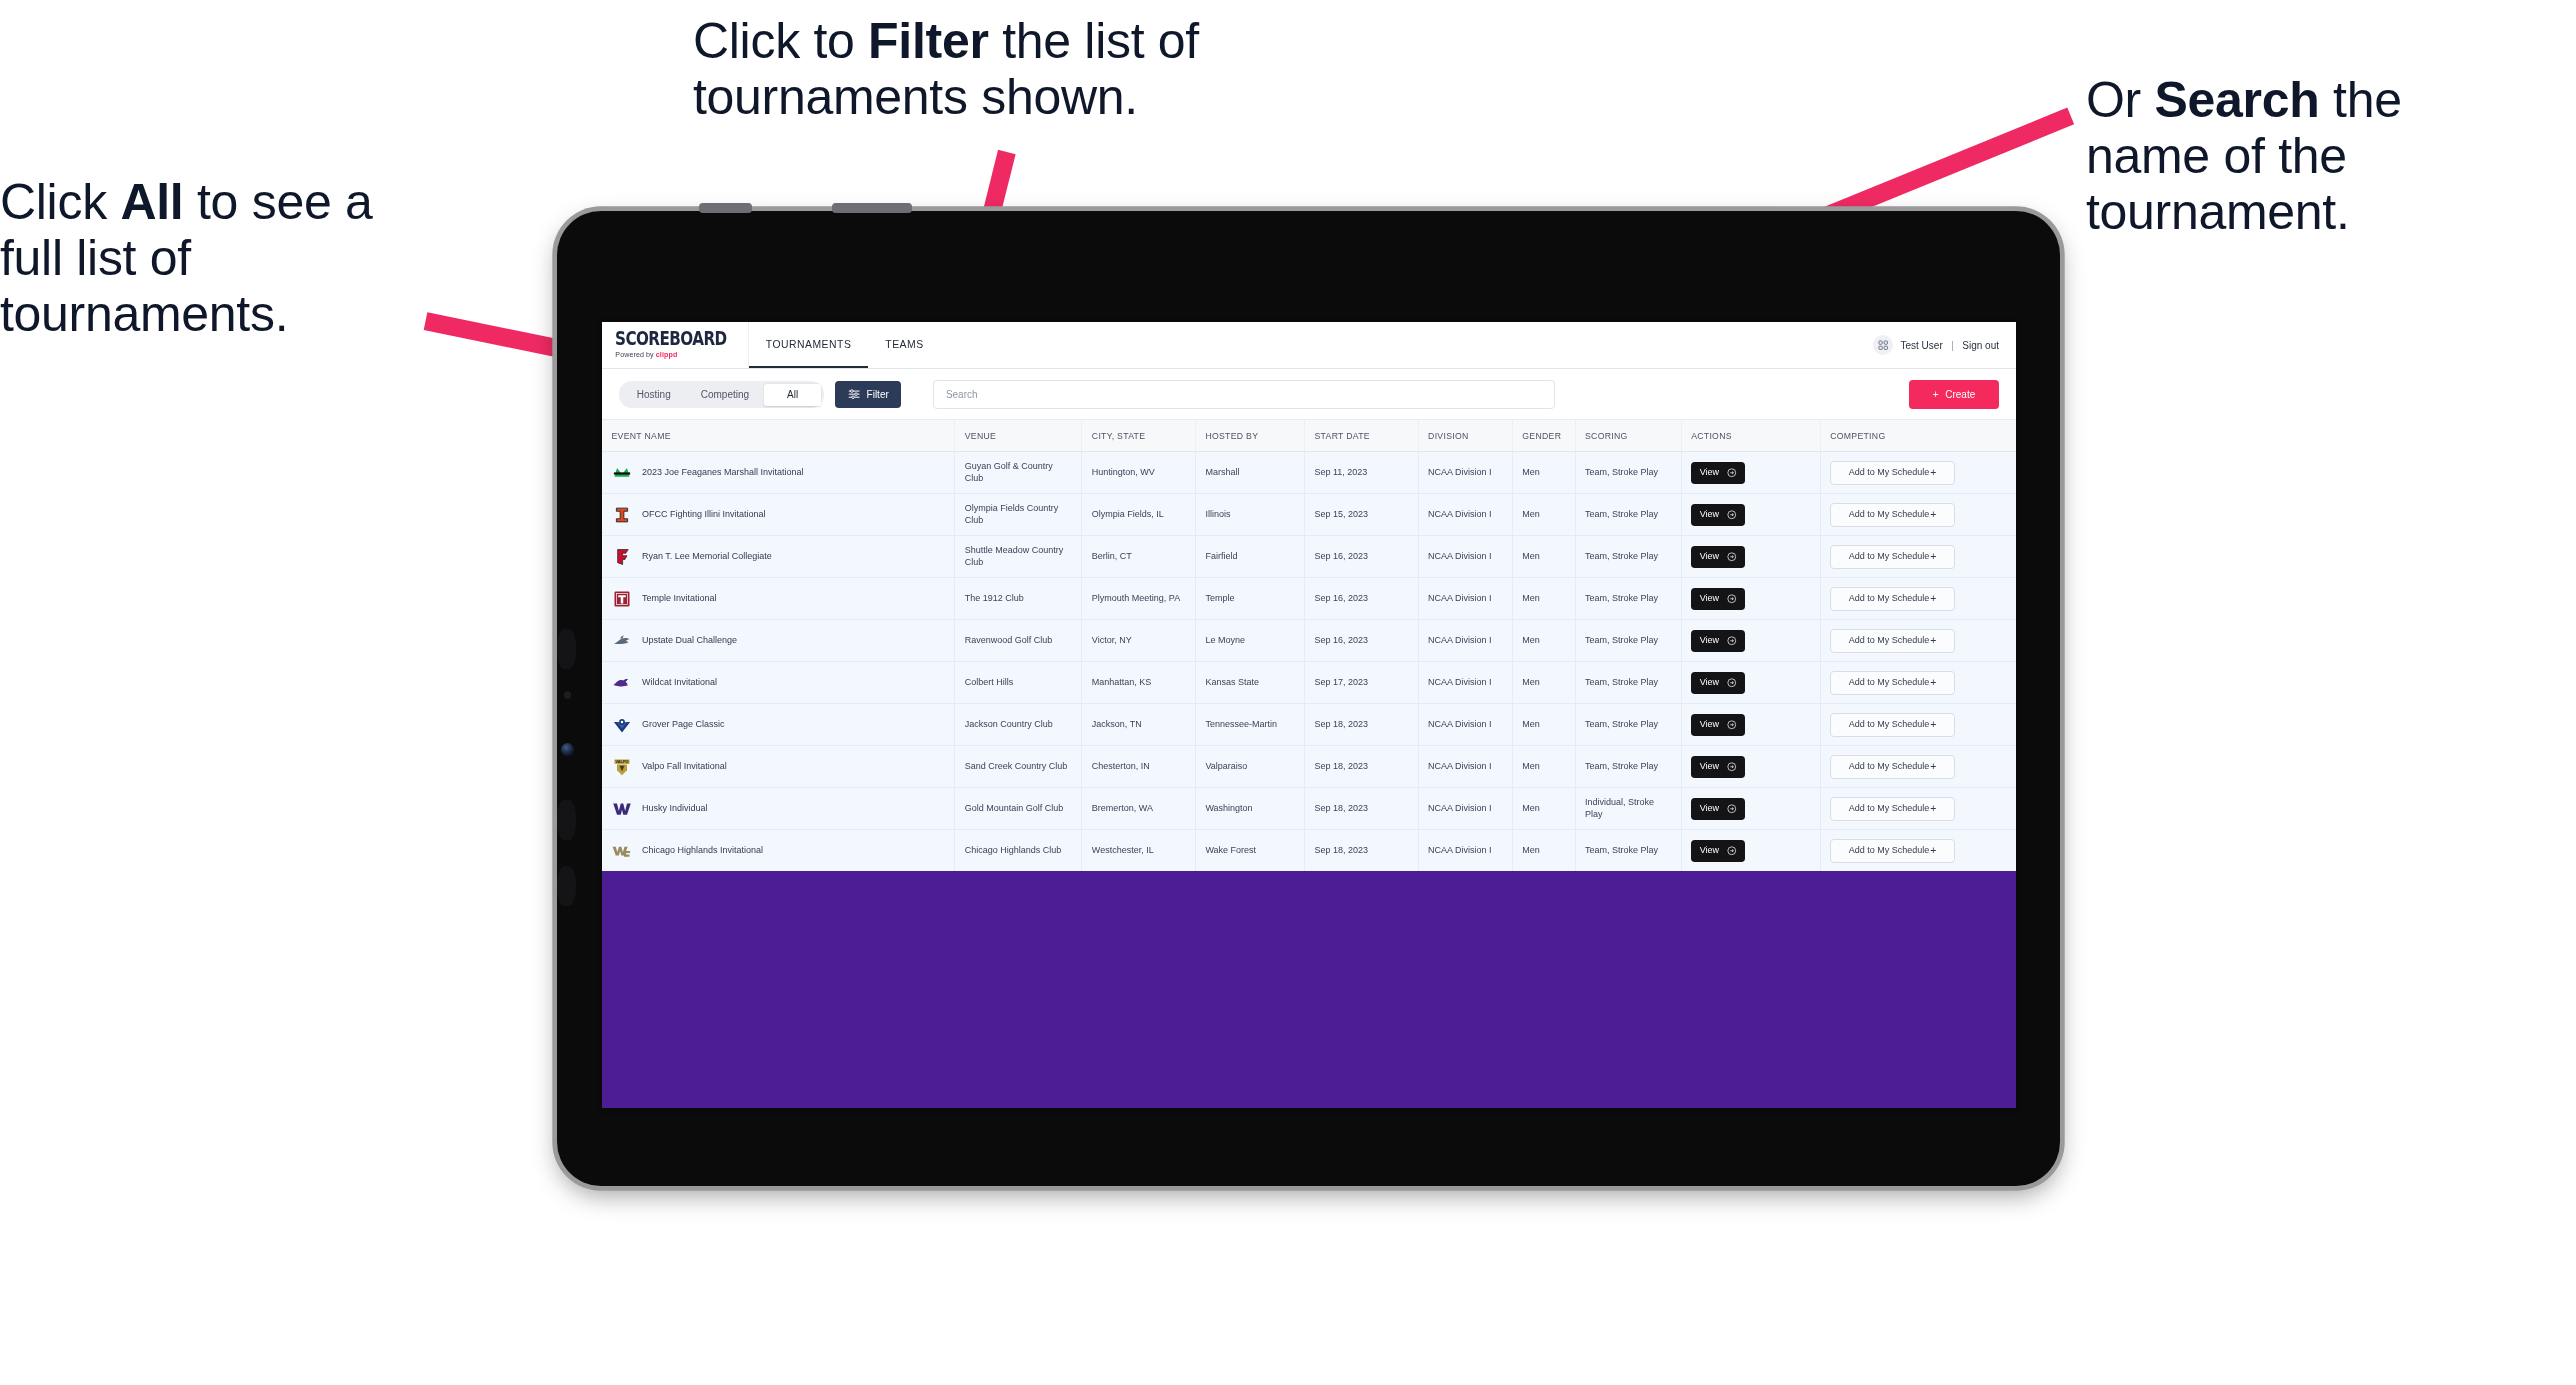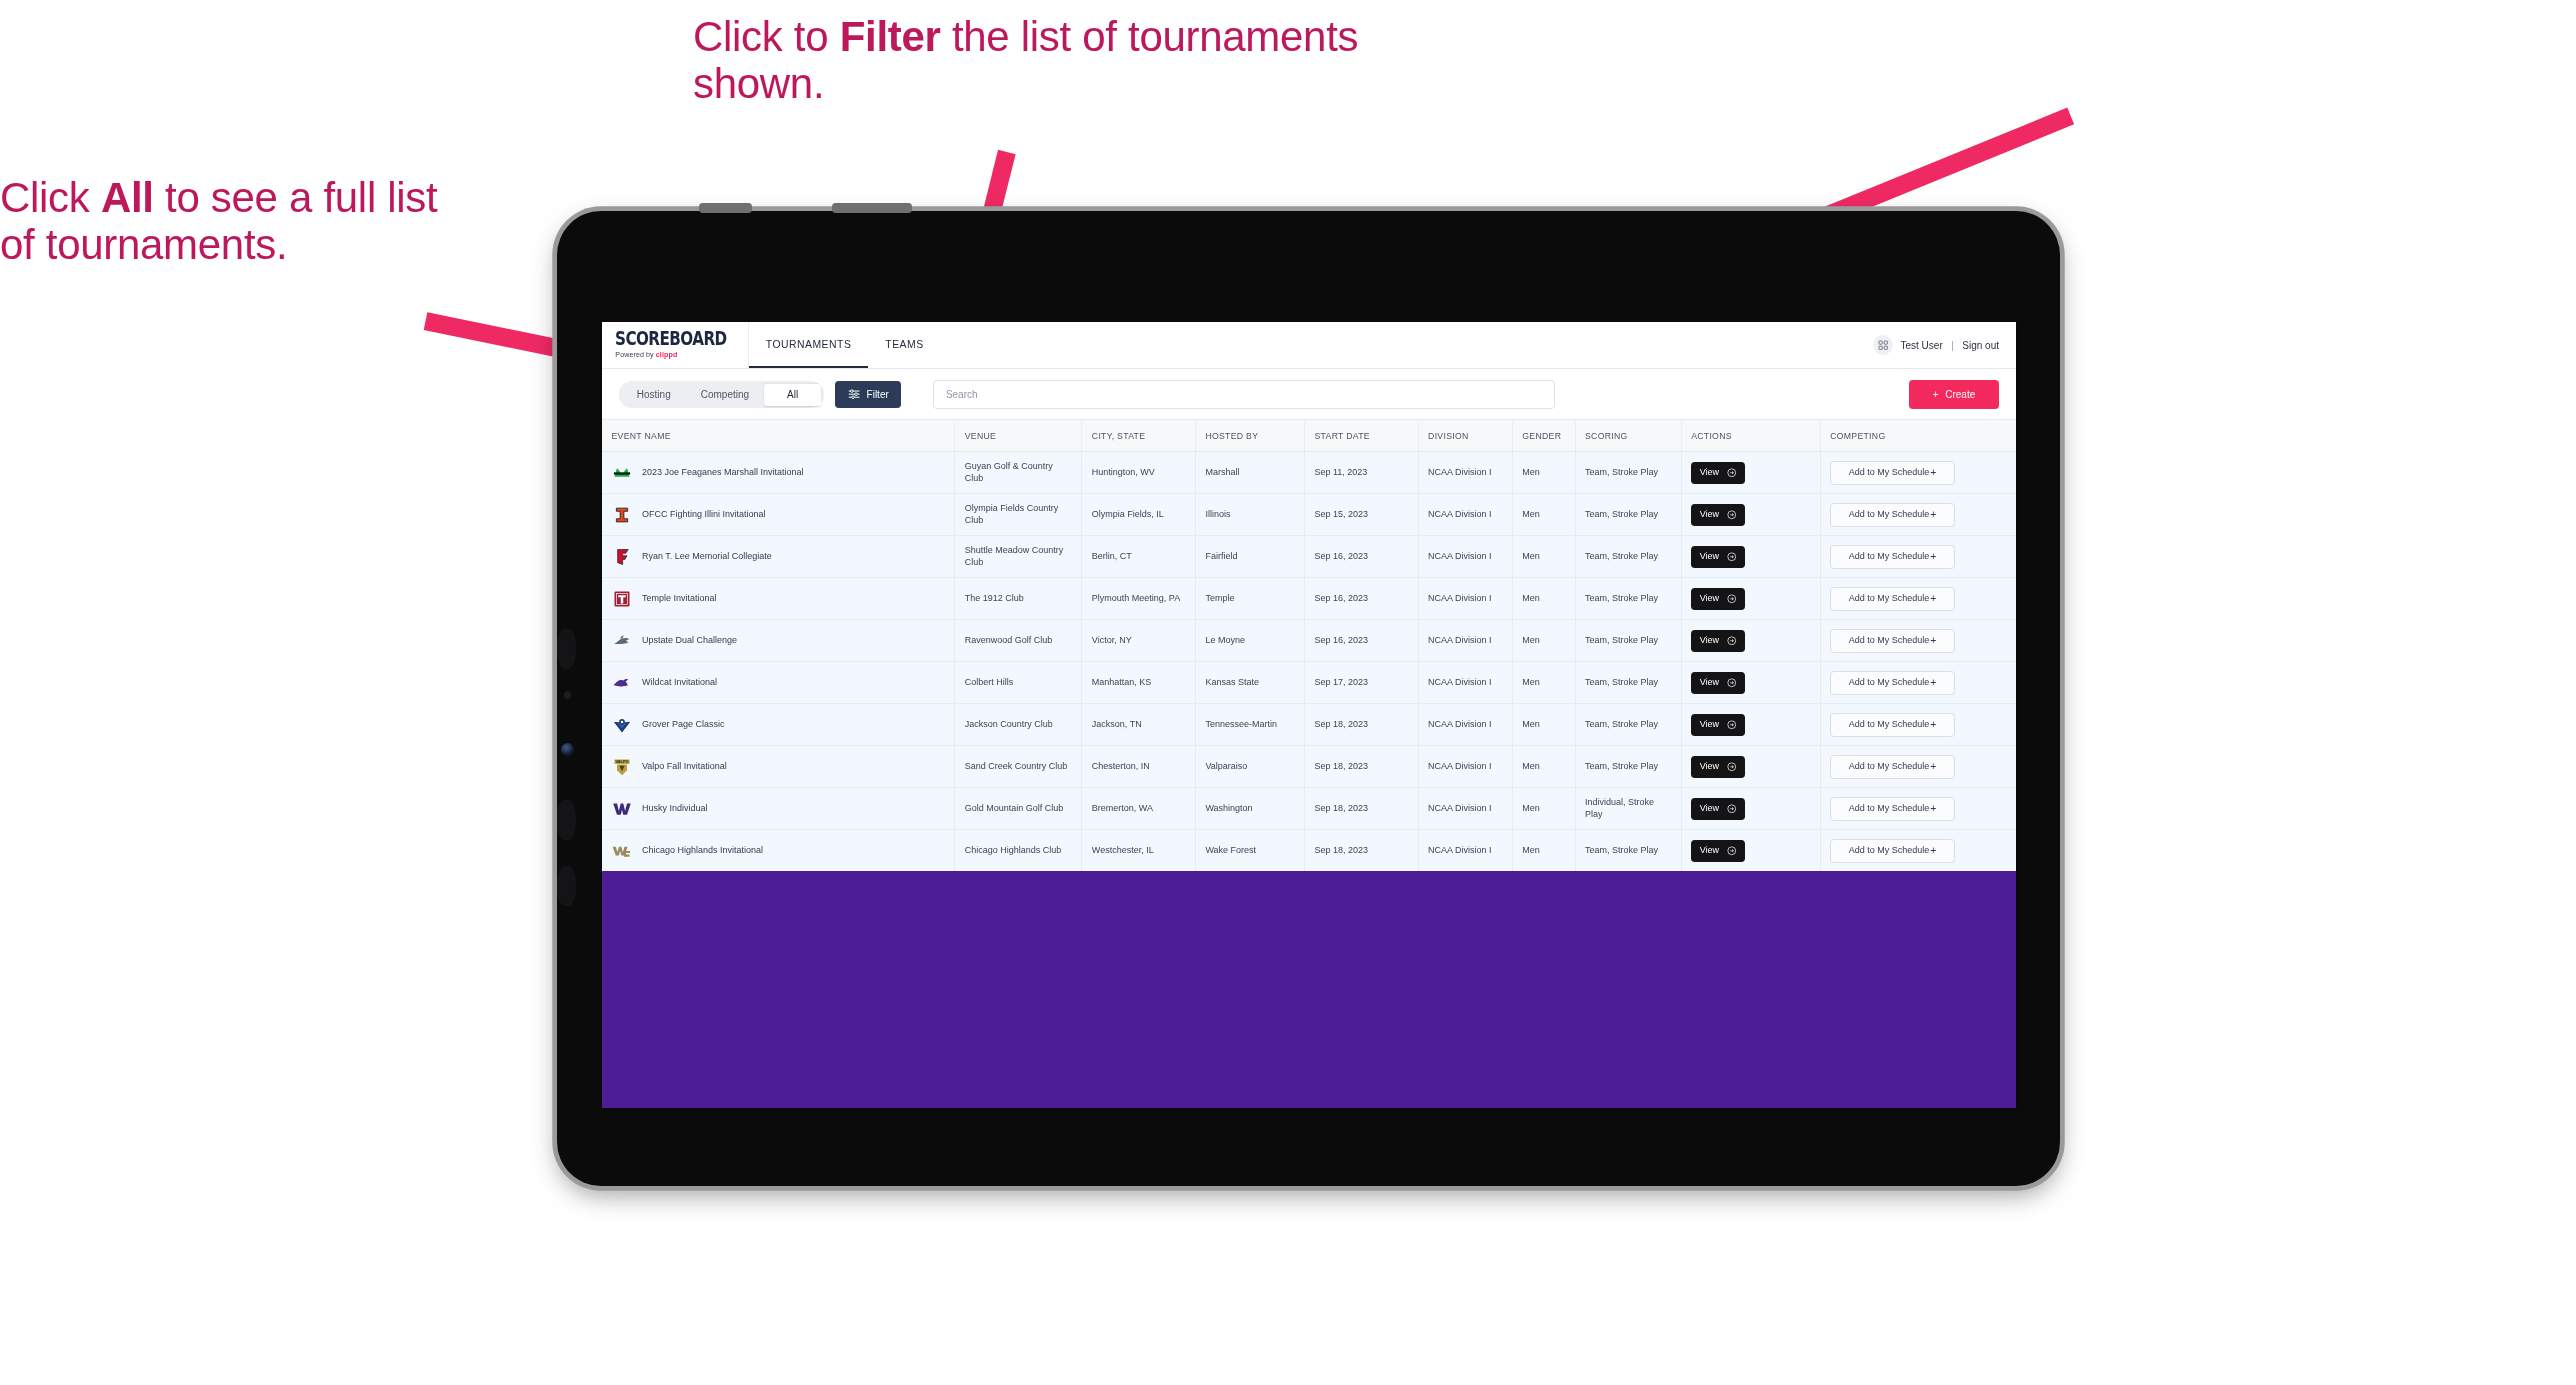--- a/index.html
+++ b/index.html
@@ -7,22 +7,22 @@
     width: 2576px; height: 1386px;
     background: #ffffff;
     font-family: "Liberation Sans", sans-serif;
     overflow: hidden;
   }
   #stage { position: relative; width: 2576px; height: 1386px; background: #fff; }
 
   
   .anno {
     position: absolute;
-    color: #be185d;
-    font-size: 42px;
+    color: #0f172a;
+    font-size: 50px;
     line-height: 1.12;
     font-weight: 400;
     letter-spacing: -0.3px;
     white-space: pre-line;
   }
   .anno b { font-weight: 700; }
   #anno-left   { left: 0px;    top: 174px; width: 446px; }
   #anno-filter { left: 693px;  top: 13.3px;  width: 684px; }
   #anno-search { left: 2086px; top: 72px;  width: 446px; }
 
@@ -218,20 +218,21 @@
   col.c-act   { width: 9.3%; }
   col.c-comp  { width: 13.1%; }
 </style>
 </head>
 <body>
 
 <div id="stage">
 
   <div class="anno" id="anno-left">Click <b>All</b> to see a full list of tournaments.</div>
   <div class="anno" id="anno-filter">Click to <b>Filter</b> the list of tournaments shown.</div>
+  <div class="anno" id="anno-search">Or <b>Search</b> the name of the tournament.</div>
 
   <svg class="arrow-layer" width="2576" height="1386" viewBox="0 0 2712 1459">
     <defs>
       <marker id="ah" markerWidth="5" markerHeight="5" refX="2.4" refY="2.5" orient="auto">
         <path d="M0,0 L5,2.5 L0,5 Z" fill="#ef2a63"></path>
       </marker>
     </defs>
 
     <line x1="448" y1="338" x2="808" y2="412" stroke="#ef2a63" stroke-width="19" marker-end="url(#ah)"></line>
 

